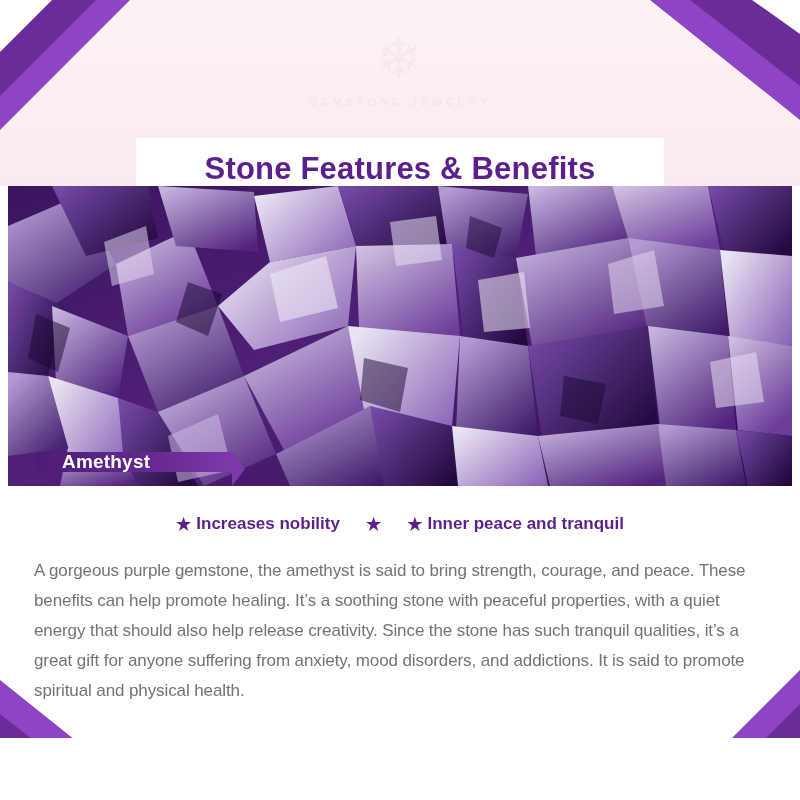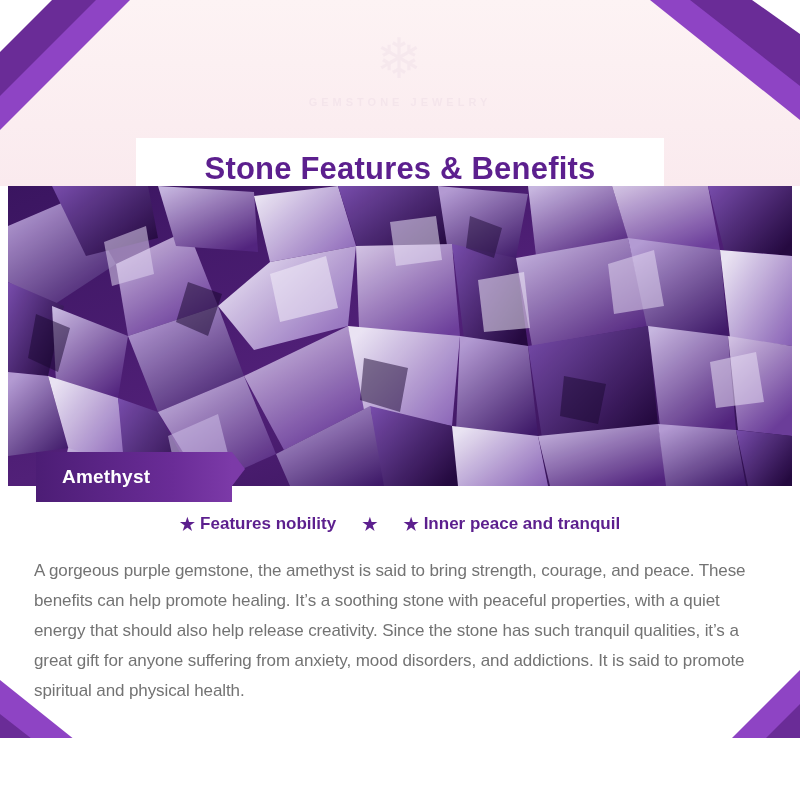--- a/index.html
+++ b/index.html
@@ -115,21 +115,21 @@
     overflow: hidden;
     background: #2a0f4a;
   }
   .hero svg { display: block; }
 
   
   .caption-tag {
     position: absolute;
     top: 452px;
     left: 36px;
-    height: 50px;
+    height: 20px;
     min-width: 196px;
     background: linear-gradient(90deg, #4c1d75 0%, #6a2c97 70%, #7c3aa8 100%);
     display: flex;
     align-items: center;
     padding-left: 26px;
     padding-right: 18px;
     box-sizing: border-box;
   }
   .caption-tag::after {
     content: "";
@@ -338,21 +338,21 @@
     </svg>
   </div>
 
   <div class="caption-tag">
     <span class="caption-text">Amethyst</span>
   </div>
 
   <div class="benefits">
     <div class="benefit">
       <span class="star">★</span>
-      <span>Features nobility</span>
+      <span>Increases nobility</span>
     </div>
     <div class="benefit">
       <span class="star">★</span>
     </div>
     <div class="benefit">
       <span class="star">★</span>
       <span>Inner peace and tranquil</span>
     </div>
   </div>
 

